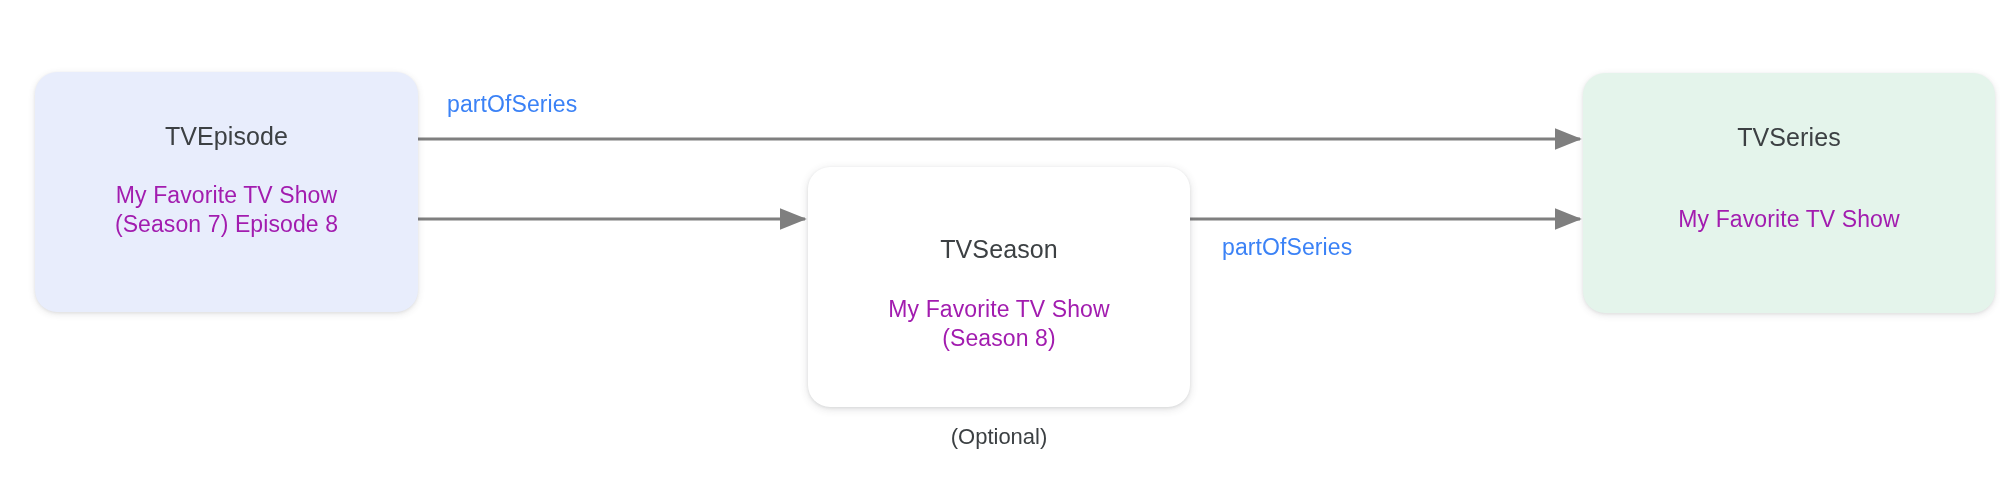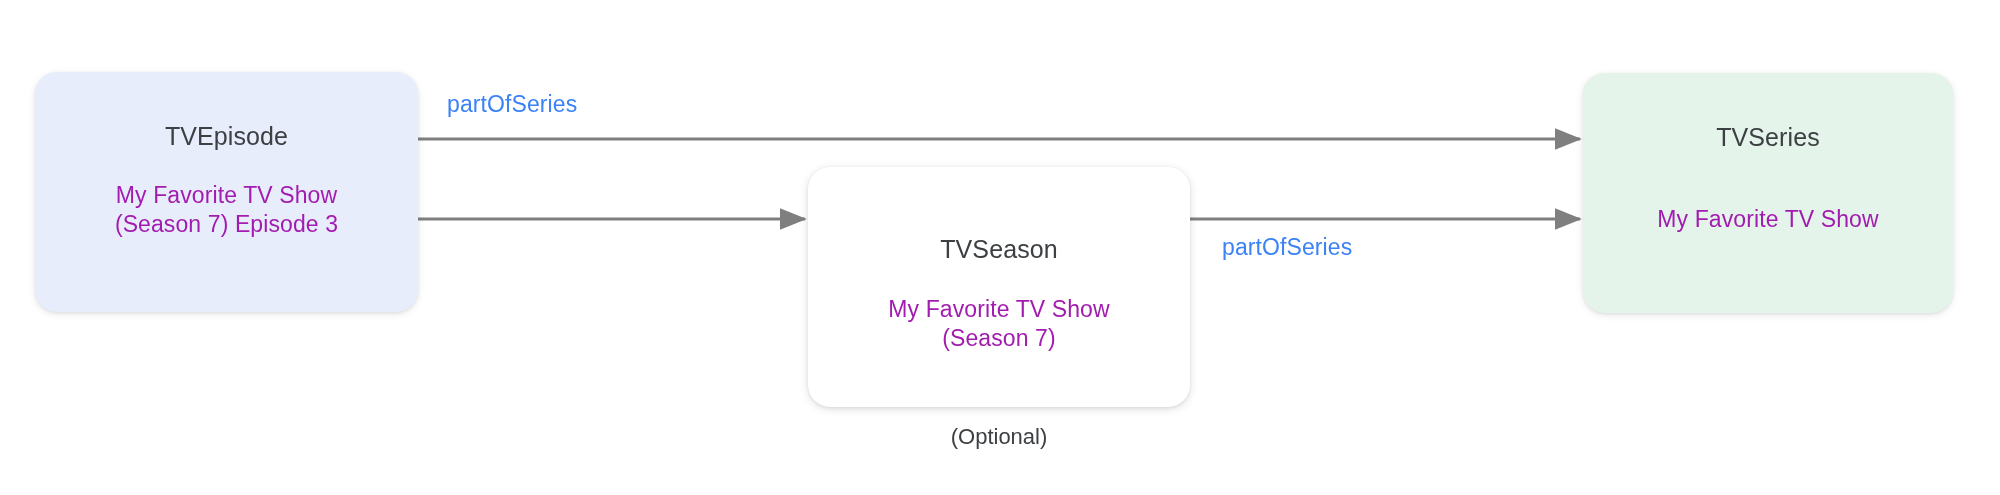--- a/index.html
+++ b/index.html
@@ -63,21 +63,21 @@
     height: 240px;
     background: #ffffff;
     box-shadow: 0 2px 8px rgba(60,64,67,0.16), 0 1px 3px rgba(60,64,67,0.10);
   }
   #node-tvseason .node-title { margin-top: 70px; }
   #node-tvseason .node-subtitle { margin-top: 33px; }
 
   #node-tvseries {
     left: 1583px;
     top: 73px;
-    width: 370px;
+    width: 412px;
     height: 240px;
     background: #e4f4eb;
     box-shadow: 0 2px 7px rgba(60,64,67,0.13), 0 1px 3px rgba(60,64,67,0.08);
   }
   #node-tvseries .node-title { margin-top: 52px; }
   #node-tvseries .node-subtitle { margin-top: 55px; }
 
   
   #optional-caption {
     position: absolute;
@@ -128,29 +128,29 @@
 
     <line x1="418" y1="219" x2="805" y2="219" stroke="#7f7f7f" stroke-width="3" marker-end="url(#arrowhead)"></line>
 
     <line x1="1190" y1="219" x2="1580" y2="219" stroke="#7f7f7f" stroke-width="3" marker-end="url(#arrowhead)"></line>
   </svg>
 
   <div class="node" id="node-tvepisode">
     <div class="node-title">TVEpisode</div>
     <div class="node-subtitle">
       <div>My Favorite TV Show</div>
-      <div>(Season 7) Episode 3</div>
+      <div>(Season 7) Episode 8</div>
     </div>
   </div>
 
   <div class="node" id="node-tvseason">
     <div class="node-title">TVSeason</div>
     <div class="node-subtitle">
       <div>My Favorite TV Show</div>
-      <div>(Season 7)</div>
+      <div>(Season 8)</div>
     </div>
   </div>
 
   <div id="optional-caption">(Optional)</div>
 
   <div class="node" id="node-tvseries">
     <div class="node-title">TVSeries</div>
     <div class="node-subtitle">
       <div>My Favorite TV Show</div>
     </div>

